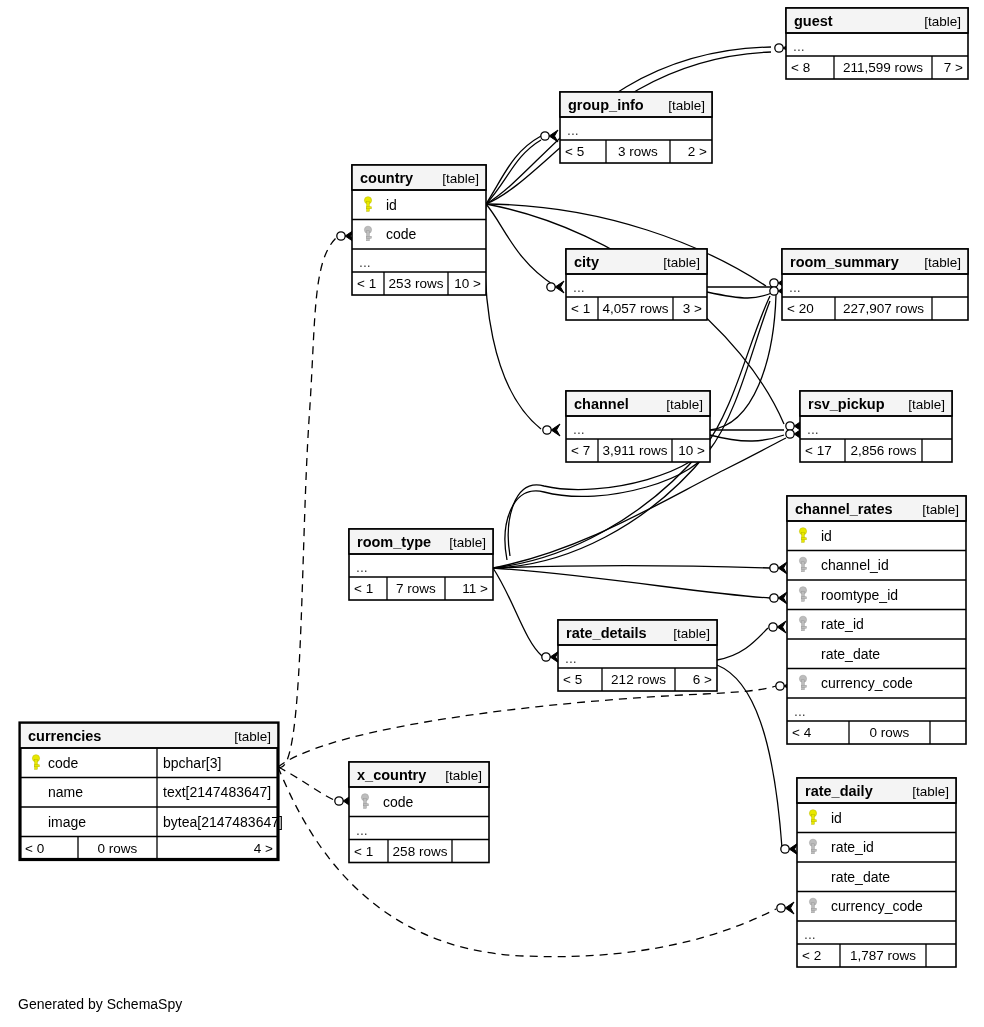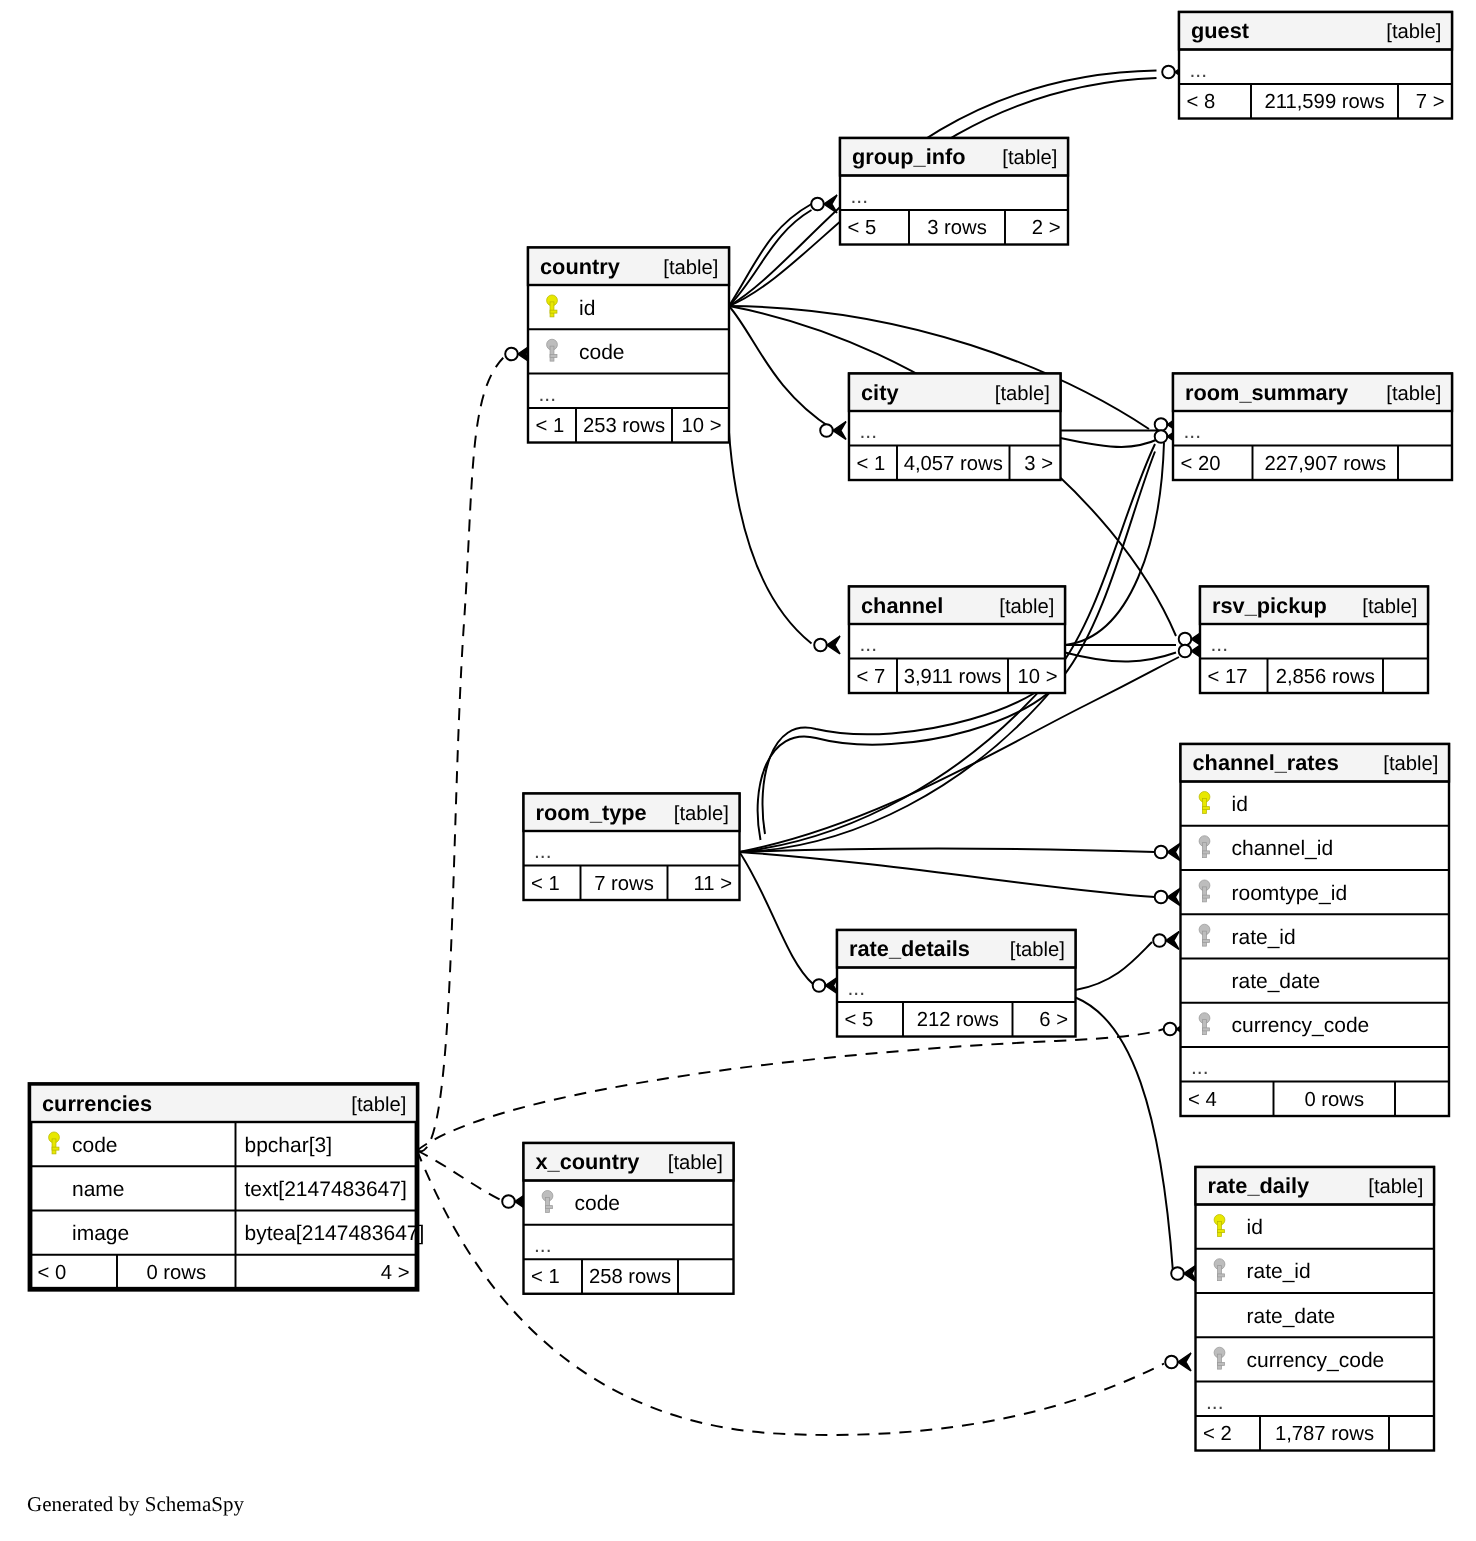--- a/index.html
+++ b/index.html
@@ -90,21 +90,21 @@
   }
   .t-foot {
     font-family: "Liberation Sans", sans-serif;
     font-size: 13.5px;
     fill: #000000;
   }
   .footer-note {
     position: absolute;
     left: 14px;
     top: 996px;
-    font-family: Liberation Serif, serif;
+    font-family: Liberation Sans, sans-serif;
     font-size: 14px;
     color: #000000;
     white-space: nowrap;
   }
   .key-pk { fill: #e8e800; stroke: #b8b800; stroke-width: 0.5; }
   .key-fk { fill: #bdbdbd; stroke: #9a9a9a; stroke-width: 0.5; }
 </style>
 </head>
 <body>
 

